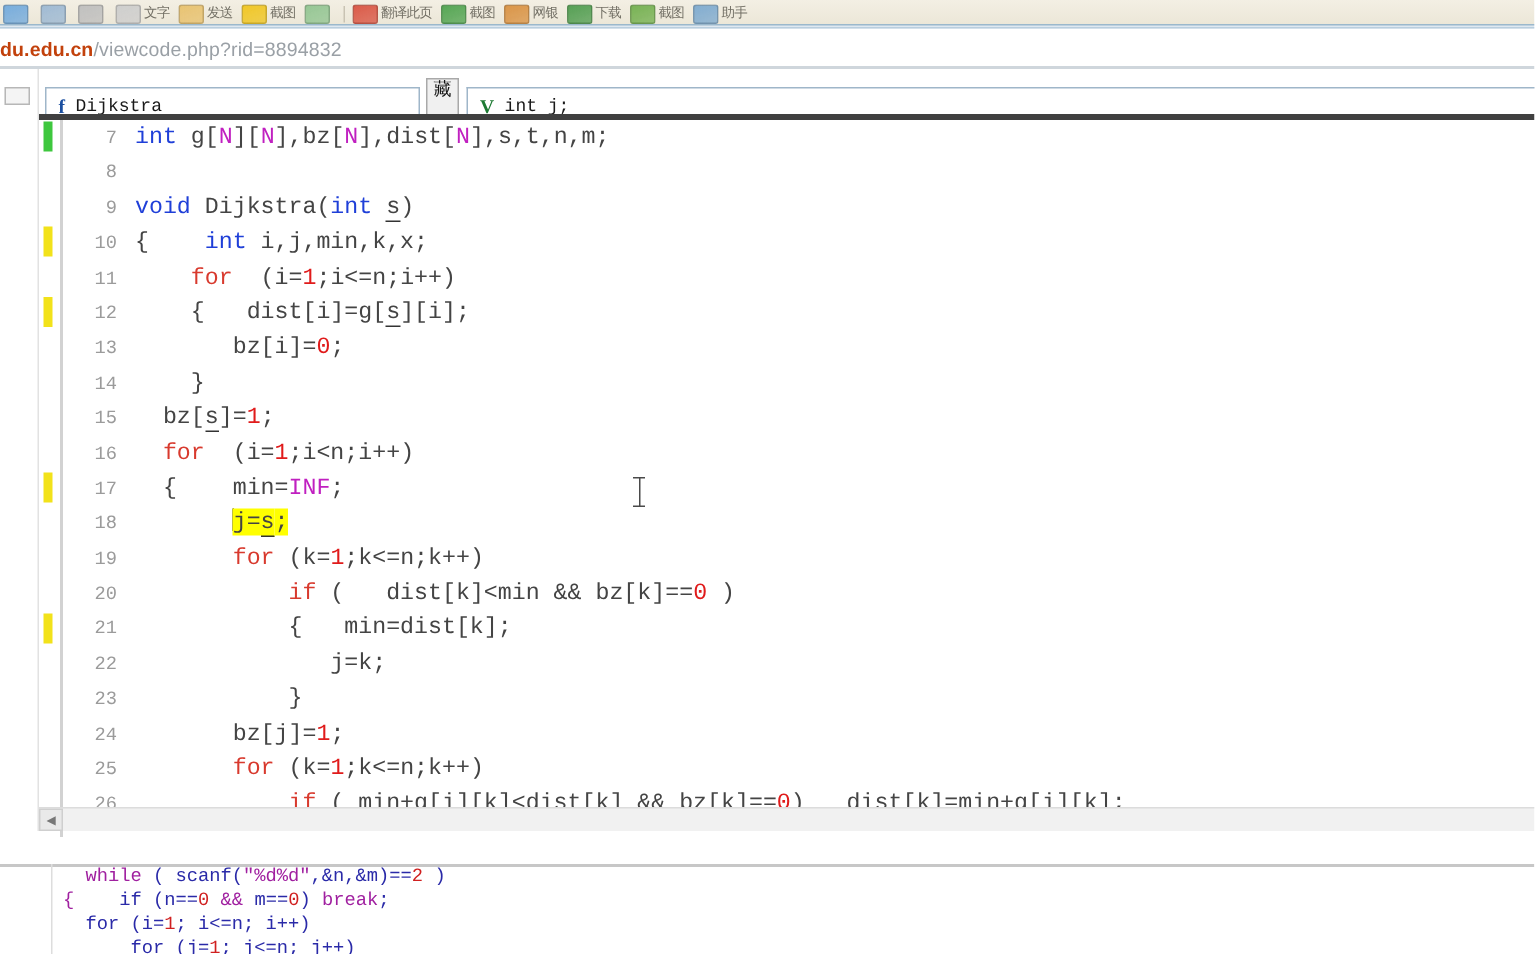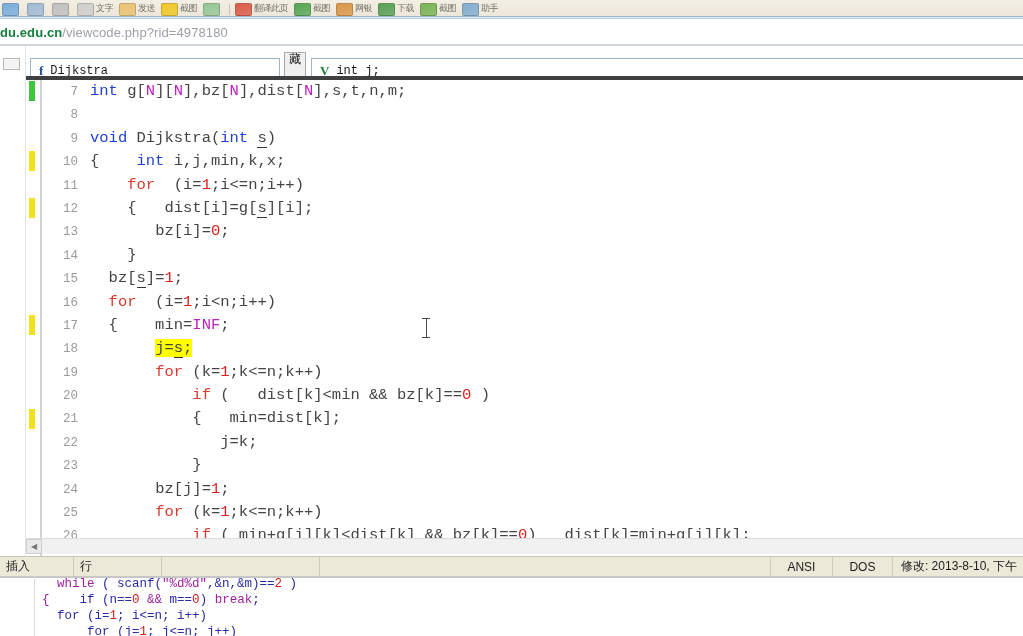--- a/index.html
+++ b/index.html
@@ -36,21 +36,21 @@
     background: #dfe8f0; border-top: 1px solid #9bb8cc; border-bottom: 1px solid #b9cede;
   }
 
   
   .url-bar {
     position: absolute; left: 0; top: 20px; width: 1023px; height: 24px;
     background: #ffffff; display: flex; align-items: center;
     padding-left: 0px;
   }
   .url-text { font-size: 13px; white-space: nowrap; letter-spacing: .1px; }
-  .url-host { color: #15803d; font-weight: bold; }
+  .url-host { color: #c2410c; font-weight: bold; }
   .url-path { color: #9aa0a6; }
 
   .url-underline {
     position: absolute; left: 0; top: 44px; width: 1023px; height: 2px;
     background: #cfd6dc;
   }
 
   
   .page-bg {
     position: absolute; left: 0; top: 46px; width: 1023px; height: 590px;
@@ -260,21 +260,21 @@
         </div>
         <div class="tb-item">
           <div class="tb-ico" style="background: linear-gradient(160deg, rgb(122, 168, 207), rgba(122, 168, 207, 0.8)); border: 1px solid rgba(0, 0, 0, 0.18);"></div>
           <span class="tb-lbl">助手</span>
         </div>
       </div>
   </div>
   <div class="browser-sep"></div>
 
   <div class="url-bar">
-    <div class="url-text"><span class="url-host">du.edu.cn</span><span class="url-path">/viewcode.php?rid=4978180</span></div>
+    <div class="url-text"><span class="url-host">du.edu.cn</span><span class="url-path">/viewcode.php?rid=8894832</span></div>
   </div>
   <div class="url-underline"></div>
 
   <div class="page-bg"></div>
   <div class="page-left-rail">
     <div class="rail-nub"></div>
   </div>
 
   <div class="tabstrip">
     <div class="tab tab-a">
@@ -302,29 +302,20 @@
     <div class="code-area" id="code-area"><div class="cline"><span class="lno">7</span><span class="ctext"><span class="kw">int</span><span class="ctext"> </span><span class="ctext">g[</span><span class="mac">N</span><span class="ctext">][</span><span class="mac">N</span><span class="ctext">],bz[</span><span class="mac">N</span><span class="ctext">],dist[</span><span class="mac">N</span><span class="ctext">],s,t,n,m;</span></span></div><div class="cline"><span class="lno">8</span><span class="ctext"></span></div><div class="cline"><span class="lno">9</span><span class="ctext"><span class="kw">void</span><span class="ctext"> Dijkstra(</span><span class="kw">int</span><span class="ctext"> </span><span class="squig">s</span><span class="ctext">)</span></span></div><div class="cline"><span class="lno">10</span><span class="ctext"><span class="ctext">{    </span><span class="kw">int</span><span class="ctext"> i,j,min,k,x;</span></span></div><div class="cline"><span class="lno">11</span><span class="ctext">    <span class="kw2">for</span><span class="ctext">  (i=</span><span class="num">1</span><span class="ctext">;i&lt;=n;i++)</span></span></div><div class="cline"><span class="lno">12</span><span class="ctext">    <span class="ctext">{   dist[i]=g[</span><span class="squig">s</span><span class="ctext">][i];</span></span></div><div class="cline"><span class="lno">13</span><span class="ctext">       <span class="ctext">bz[i]=</span><span class="num">0</span><span class="ctext">;</span></span></div><div class="cline"><span class="lno">14</span><span class="ctext">    <span class="ctext">}</span></span></div><div class="cline"><span class="lno">15</span><span class="ctext">  <span class="ctext">bz[</span><span class="squig">s</span><span class="ctext">]=</span><span class="num">1</span><span class="ctext">;</span></span></div><div class="cline"><span class="lno">16</span><span class="ctext">  <span class="kw2">for</span><span class="ctext">  (i=</span><span class="num">1</span><span class="ctext">;i&lt;n;i++)</span></span></div><div class="cline"><span class="lno">17</span><span class="ctext">  <span class="ctext">{    min=</span><span class="mac">INF</span><span class="ctext">;</span></span></div><div class="cline"><span class="lno">18</span><span class="ctext">       <span class="caret"></span><span class="hl">j=</span><span class="hl squig">s</span><span class="hl">;</span></span></div><div class="cline"><span class="lno">19</span><span class="ctext">       <span class="kw2">for</span><span class="ctext"> (k=</span><span class="num">1</span><span class="ctext">;k&lt;=n;k++)</span></span></div><div class="cline"><span class="lno">20</span><span class="ctext">           <span class="kw2">if</span><span class="ctext"> (   dist[k]&lt;min &amp;&amp; bz[k]==</span><span class="num">0</span><span class="ctext"> )</span></span></div><div class="cline"><span class="lno">21</span><span class="ctext">           <span class="ctext">{   min=dist[k];</span></span></div><div class="cline"><span class="lno">22</span><span class="ctext">              <span class="ctext">j=k;</span></span></div><div class="cline"><span class="lno">23</span><span class="ctext">           <span class="ctext">}</span></span></div><div class="cline"><span class="lno">24</span><span class="ctext">       <span class="ctext">bz[j]=</span><span class="num">1</span><span class="ctext">;</span></span></div><div class="cline"><span class="lno">25</span><span class="ctext">       <span class="kw2">for</span><span class="ctext"> (k=</span><span class="num">1</span><span class="ctext">;k&lt;=n;k++)</span></span></div><div class="cline"><span class="lno">26</span><span class="ctext">           <span class="kw2">if</span><span class="ctext"> ( min+g[i][k]&lt;dist[k] &amp;&amp; bz[k]==</span><span class="num">0</span><span class="ctext">)   dist[k]=min+g[i][k];</span></span></div></div>
     <div class="ibeam">
         <i></i>
       </div>
   </div>
 
   <div class="hscroll">
     <div class="hscroll-left">◀</div>
   </div>
 
-  <div class="statusbar">
-    <div class="st-cell st-ins">插入</div>
-    <div class="st-cell st-line">行</div>
-    <div class="st-cell st-blank1"></div>
-    <div class="st-cell st-blank2"></div>
-    <div class="st-cell st-enc">ANSI</div>
-    <div class="st-cell st-eol">DOS</div>
-    <div class="st-cell st-mod">修改: 2013-8-10, 下午</div>
-  </div>
 
   <div class="bg-window">
     <div class="bg-toprule"></div>
     <div class="bg-gutterline"></div>
     <div class="bg-code" id="bg-code"><div class="bg-line">  <span class="bg-kw">while</span><span> ( scanf(</span><span class="bg-str">"%d%d"</span><span>,&amp;n,&amp;m)==</span><span class="bg-num">2</span><span> )</span></div><div class="bg-line"><span class="bg-kw">{    </span><span>if</span><span> (n==</span><span class="bg-num">0</span><span> </span><span class="bg-kw">&amp;&amp;</span><span> m==</span><span class="bg-num">0</span><span>) </span><span class="bg-kw">break</span><span>;</span></div><div class="bg-line">  <span>for</span><span> (i=</span><span class="bg-num">1</span><span>; i&lt;=n; i++)</span></div><div class="bg-line">      <span>for</span><span> (j=</span><span class="bg-num">1</span><span>; j&lt;=n; j++)</span></div></div>
 
   </div>
 
 </div>
 

